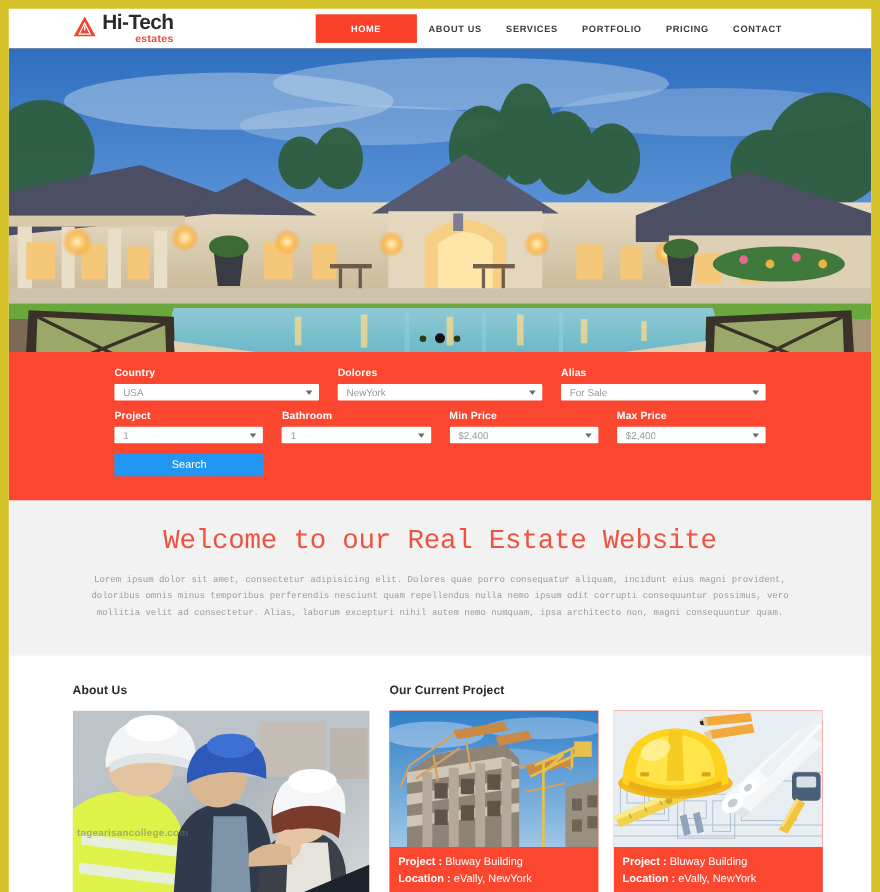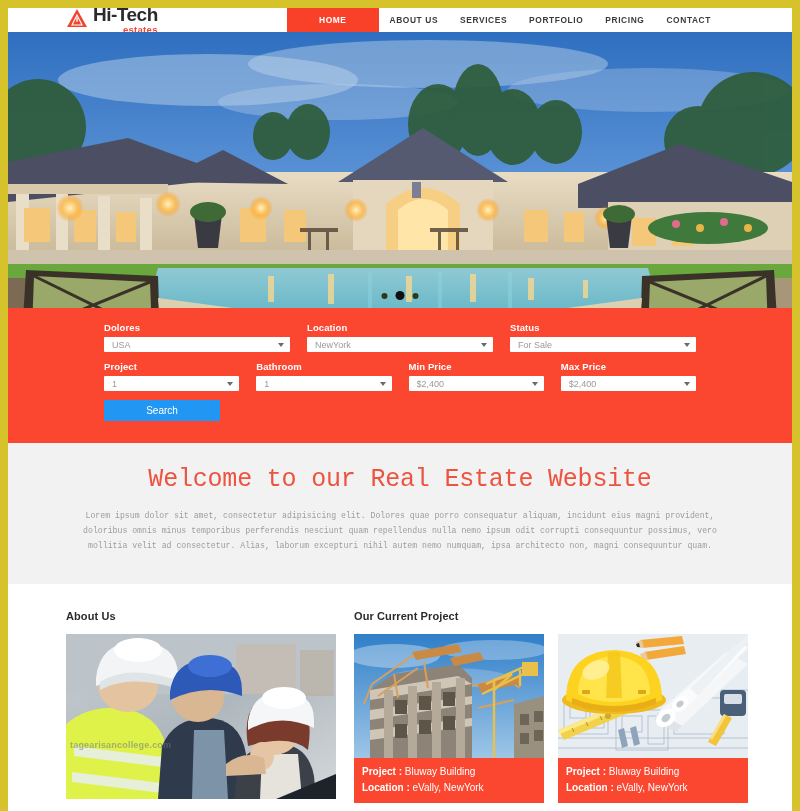--- a/index.html
+++ b/index.html
@@ -5,21 +5,21 @@
   * { margin:0; padding:0; box-sizing:border-box; }
   html, body { width:800px; height:811px; overflow:hidden; }
   body {
     font-family:"Liberation Sans", sans-serif;
     background:#d6c32b;
     padding:8px 8px 0 8px;
   }
   .page { width:784px; height:811px; background:#ffffff; position:relative; overflow:hidden; }
 
   
-  .header { height:24px; background:#fff; display:flex; align-items:center; padding:0 12px 0 58px; }
+  .header { height:36px; background:#fff; display:flex; align-items:center; padding:0 12px 0 58px; }
   .logo { display:flex; align-items:flex-start; gap:5px; }
   .logo-mark { width:22px; height:22px; position:relative; margin-top:2px; }
   .logo-text { line-height:1; }
   .logo-title { font-size:19px; font-weight:bold; color:#2b2b2b; letter-spacing:-0.5px; }
   .logo-sub { font-size:9.5px; font-weight:bold; color:#f0462f; text-align:right; letter-spacing:0.3px; margin-top:1px; }
   .nav { margin-left:auto; display:flex; align-items:center; gap:0; padding-right:58px; }
   .nav-item {
     font-size:8.4px; font-weight:bold; color:#3a3a3a; letter-spacing:0.6px;
     padding:7px 11px; cursor:pointer; white-space:nowrap;
   }
@@ -38,21 +38,21 @@
   .sfield { flex:1 1 0; min-width:0; }
   .slabel { font-size:9.5px; color:#ffffff; font-weight:bold; margin-bottom:4px; letter-spacing:0.1px; }
   .sselect {
     position:relative; background:#fff; height:15px; border-radius:1px;
     display:flex; align-items:center; padding:0 16px 0 8px; cursor:pointer;
   }
   .sselect .val { font-size:9px; color:#9a9a9a; white-space:nowrap; overflow:hidden; text-overflow:ellipsis; }
   .caret { position:absolute; right:6px; width:0; height:0;
     border-left:3px solid transparent; border-right:3px solid transparent; border-top:4px solid #6a6a6a; }
   .search-btn {
-    margin-top:4px; width:116px; height:21px; background:#2196f3; color:#fff;
+    margin-top:4px; width:136px; height:21px; background:#2196f3; color:#fff;
     font-size:10px; border:none; cursor:pointer; display:flex; align-items:center; justify-content:center;
     font-family:"Liberation Sans", sans-serif;
   }
 
   
   .welcome { background:#f2f2f2; padding:22px 58px 30px 58px; text-align:center;font-family:Liberation Mono, monospace; }
   .welcome h1 { font-size:25px; font-weight:normal; color:#ec5440; margin-bottom:14px; letter-spacing:-0.2px; }
   .welcome p { font-size:8.2px; line-height:1.85; color:#9d9d9d; max-width:680px; margin:0 auto; }
 
   
@@ -269,35 +269,35 @@
     <div class="slider-dots">
       <span class="dot"></span>
       <span class="dot active"></span>
       <span class="dot"></span>
     </div>
   </div>
 
   <div class="searchbar">
     <div class="srow">
       <div class="sfield">
+        <div class="slabel">Country</div>
+        <div class="sselect">
+          <span class="val">USA</span>
+          <span class="caret"></span>
+        </div>
+      </div>
+      <div class="sfield">
         <div class="slabel">Dolores</div>
         <div class="sselect">
-          <span class="val">USA</span>
-          <span class="caret"></span>
-        </div>
-      </div>
-      <div class="sfield">
-        <div class="slabel">Location</div>
-        <div class="sselect">
           <span class="val">NewYork</span>
           <span class="caret"></span>
         </div>
       </div>
       <div class="sfield">
-        <div class="slabel">Status</div>
+        <div class="slabel">Alias</div>
         <div class="sselect">
           <span class="val">For Sale</span>
           <span class="caret"></span>
         </div>
       </div>
     </div>
 
     <div class="srow">
       <div class="sfield">
         <div class="slabel">Project</div>

